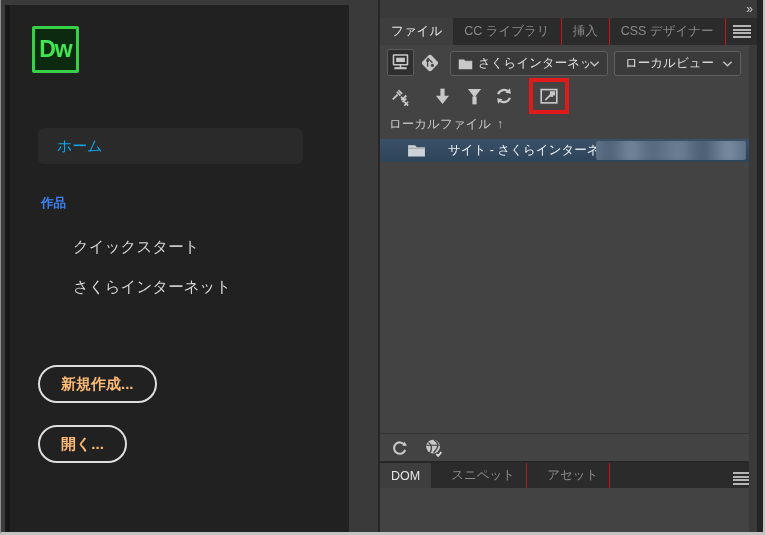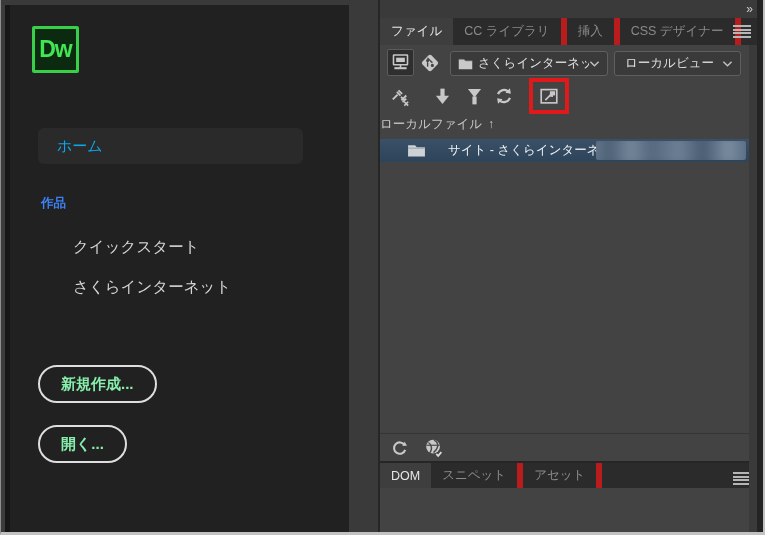--- a/index.html
+++ b/index.html
@@ -17,39 +17,39 @@
              color:#41e654; font-weight:bold; font-size:23px;
              display:flex; align-items:center; justify-content:center; letter-spacing:-1px; }
   .home-pill { position:absolute; left:37px; top:123px; width:265px; height:36px;
                background:#2a2a2a; border-radius:6px; display:flex; align-items:center;
                padding-left:19px; color:#0ea5e9; font-size:15px; cursor:default; }
   .home-section { position:absolute; left:40px; top:190px; color:#3b82f6; font-size:12.5px; font-weight:bold; }
   .home-link { position:absolute; left:72px; color:#d6d6d6; font-size:15.5px; cursor:default; }
   .home-link.l1 { top:232px; }
   .home-link.l2 { top:272px; }
   .pill-btn { position:absolute; left:37px; height:38px; background:transparent;
-              border:2px solid #dedede; border-radius:19px; color:#86efac;
+              border:2px solid #dedede; border-radius:19px; color:#fdba74;
               font-weight:bold; font-size:15px; padding:0 21px;
               font-family:"Liberation Sans","DejaVu Sans",sans-serif; cursor:default; }
   .pill-btn.b1 { top:360px; }
   .pill-btn.b2 { top:420px; }
 
   
   .dock { position:absolute; left:377px; top:0; width:385px; height:532px;
           background:#434343; border-left:2px solid #262626; }
   .dock-edge { position:absolute; right:0; top:0; bottom:0; width:6px; background:#242424; }
   .dock-gutter { position:absolute; right:6px; top:45px; bottom:0; width:8px; background:#3a3a3a; }
   .topstrip { position:absolute; left:0; top:0; right:0; height:18px; background:#3a3a3a; }
   .chevrons { position:absolute; right:10px; top:2px; color:#cfcfcf; font-size:12px; letter-spacing:0px; cursor:default; }
 
   .tabbar { position:absolute; left:0; right:0; background:#2b2b2b; display:flex; align-items:stretch; }
   .files-tabbar { top:18px; height:27px; }
-  .dom-tabbar { top:461px; height:27px; border-top:2px solid #262626; }
+  .dom-tabbar { top:461px; height:27px; border-top:2px solid #262626;gap:9px; }
   .tab { display:flex; align-items:center; padding:0 11px; font-size:12.5px;
-         color:#8a8a8a; border-right:6px solid #b91c1c; cursor:default; white-space:nowrap; }
+         color:#8a8a8a; border-right:1px solid #b91c1c; cursor:default; white-space:nowrap; }
   .tab.active { background:#3e3e3e; color:#e6e6e6; border-right:none; }
   .panel-menu { position:absolute; right:12px; top:7px; width:18px; height:13px; cursor:default; }
   .panel-menu i { display:block; height:2px; background:#b5b5b5; margin-bottom:1.5px; }
 
   .files-body { position:absolute; left:0; top:45px; width:371px; height:416px; background:#434343; }
 
   .icon-btn { position:absolute; display:flex; align-items:center; justify-content:center; cursor:default; }
   .site-btn { left:7px; top:4px; width:27px; height:27px; background:#2f2f2f;
               border:1px solid #5c5c5c; border-radius:2px; }
   .dropdown { position:absolute; top:6px; height:25px; background:#3a3a3a;
@@ -57,21 +57,21 @@
               padding:0 7px; color:#e0e0e0; font-size:12.5px; cursor:default; }
   .dd-site { left:70px; width:158px; }
   .dd-view { left:234px; width:127px; }
   .dd-label { flex:1; overflow:hidden; white-space:nowrap; margin-left:5px; }
   .dd-view .dd-label { margin-left:3px; }
 
   .redbox { position:absolute; left:149px; top:33px; width:40px; height:36px;
             border:4px solid #e01a1a; display:flex; align-items:center; justify-content:center; }
 
   .list-header { position:absolute; left:0; top:66px; width:100%; height:26px;
-                 display:flex; align-items:center; 
+                 display:flex; align-items:center; padding-left:9px;
                  color:#c9c9c9; font-size:12.5px; cursor:default; }
   .sort-arrow { margin-left:6px; font-size:12px; color:#c9c9c9; }
 
   .file-row { position:absolute; left:0; top:94px; width:371px; height:23px;
               background:linear-gradient(180deg,#3a5068,#2e4459); display:flex; align-items:center; cursor:default; }
   .file-row .row-label { color:#eef2f6; font-size:12.5px; margin-left:22px; white-space:nowrap; }
   .redacted-wrap { position:absolute; left:216px; top:2px; width:150px; height:19px;
                    overflow:hidden; border-radius:2px; }
   .redacted { position:absolute; inset:-6px; filter:blur(4px);
               background:linear-gradient(90deg,#6b7d90 0%,#4e6075 12%,#75879a 25%,#55687e 38%,

